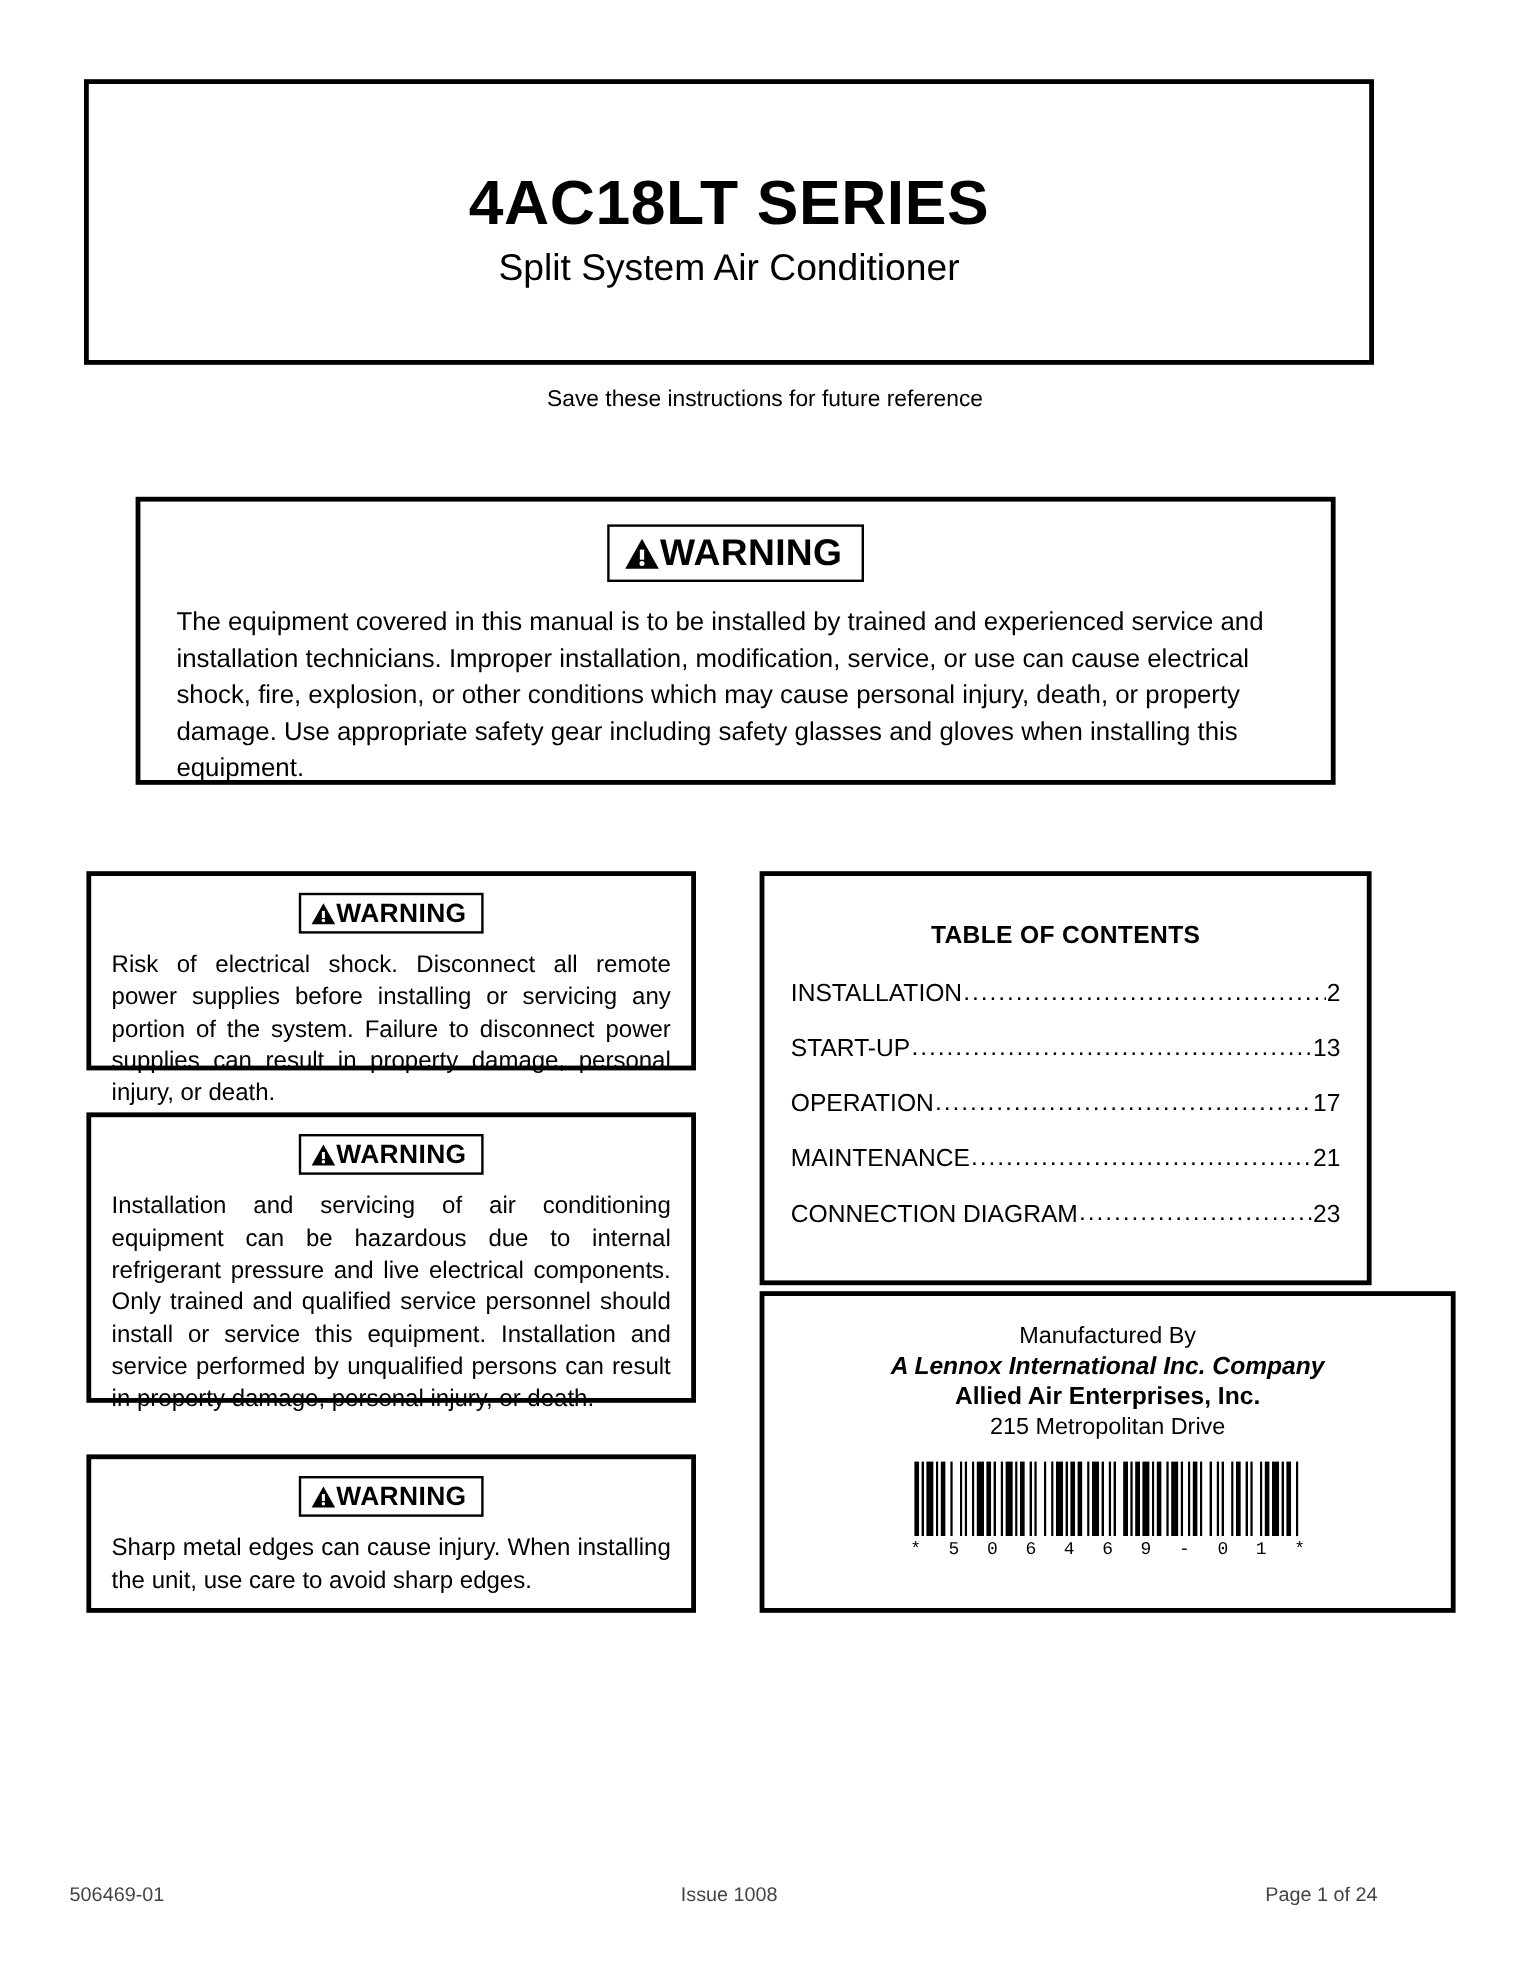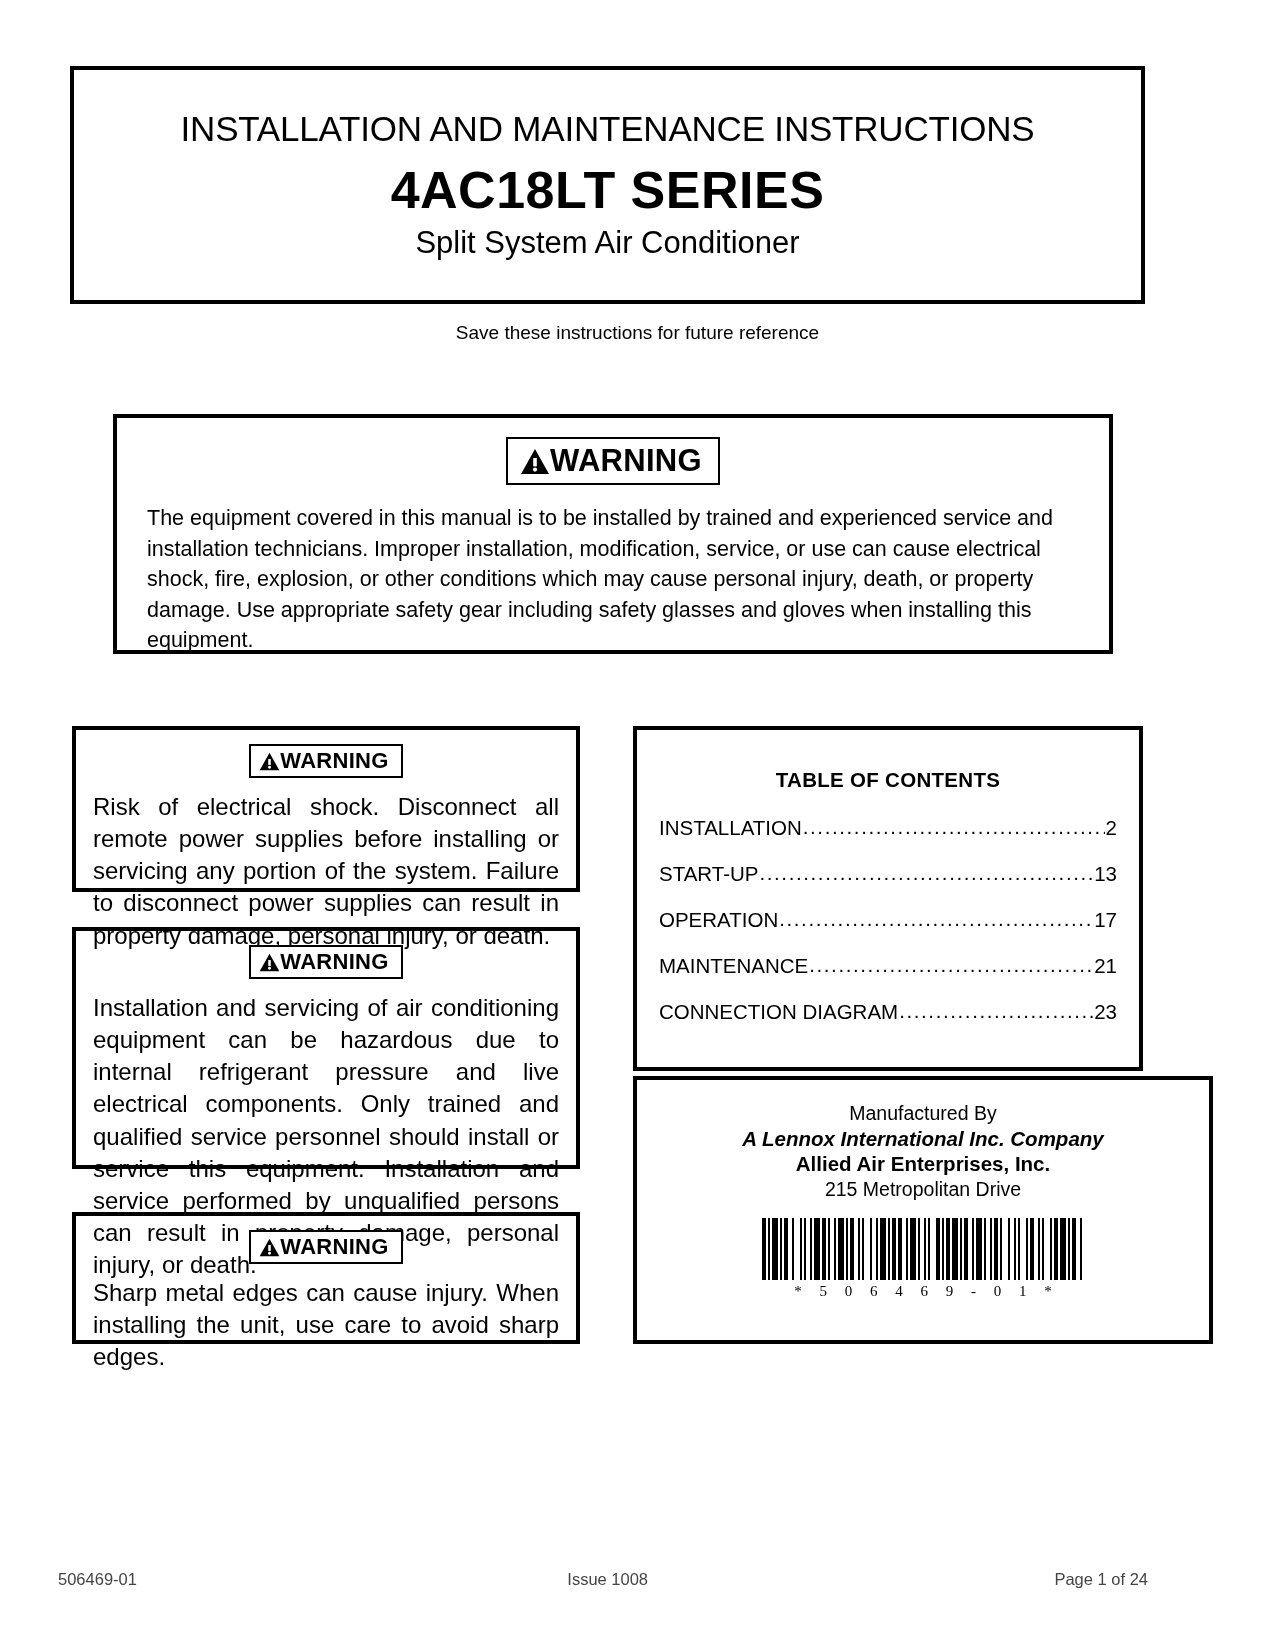--- a/index.html
+++ b/index.html
@@ -114,21 +114,21 @@
     width: 508px;
     border: 4px solid #000;
     box-sizing: border-box;
   }
   .wbox .hdr { text-align: center; margin-top: 14px; }
   .wbox .warn-label { padding: 2px 12px 2px 8px; }
   .wbox .warn-label .wtext { font-size: 22px; }
   .wbox .warn-label .tri svg { width: 21px; height: 19px; display:block; }
   .wbox .body {
     margin: 13px 17px 14px 17px;
-    font-size: 24px;
+    font-size: 20px;
     line-height: 1.34;
   }
   .justify { text-align: justify; text-justify: inter-word; }
   .justify-left { text-align: left; }
 
   #wbox-shock { top: 726px; height: 166px; }
   #wbox-refrigerant { top: 927px; height: 242px; }
   #wbox-sharp { top: 1212px; height: 132px; }
 
   
@@ -199,21 +199,21 @@
   .barcode {
     display: flex;
     align-items: flex-end;
     height: 62px;
   }
   .barcode span { display: block; height: 62px; }
   .barcode-text {
     margin-top: 3px;
     font-size: 15px;
     letter-spacing: 7px;
-    font-family: Liberation Serif, serif;
+    font-family: Liberation Mono, monospace;
     text-indent: 7px;
   }
 
   
   .footer {
     position: absolute;
     left: 58px;
     top: 1570px;
     width: 1090px;
     display: flex;
@@ -222,21 +222,20 @@
     color: #444;
   }
   .footer .mid { margin-left: 24px; }
 </style>
 </head>
 <body>
 
 <div class="page">
 
   <div class="title-box">
-    <div class="title-line1">INSTALLATION AND MAINTENANCE INSTRUCTIONS</div>
     <div class="title-line2">4AC18LT SERIES</div>
     <div class="title-line3">Split System Air Conditioner</div>
   </div>
 
   <div class="save-note">Save these instructions for future reference</div>
 
   <div class="main-warning">
     <div class="hdr">
       <span class="warn-label">
         <span class="tri">

